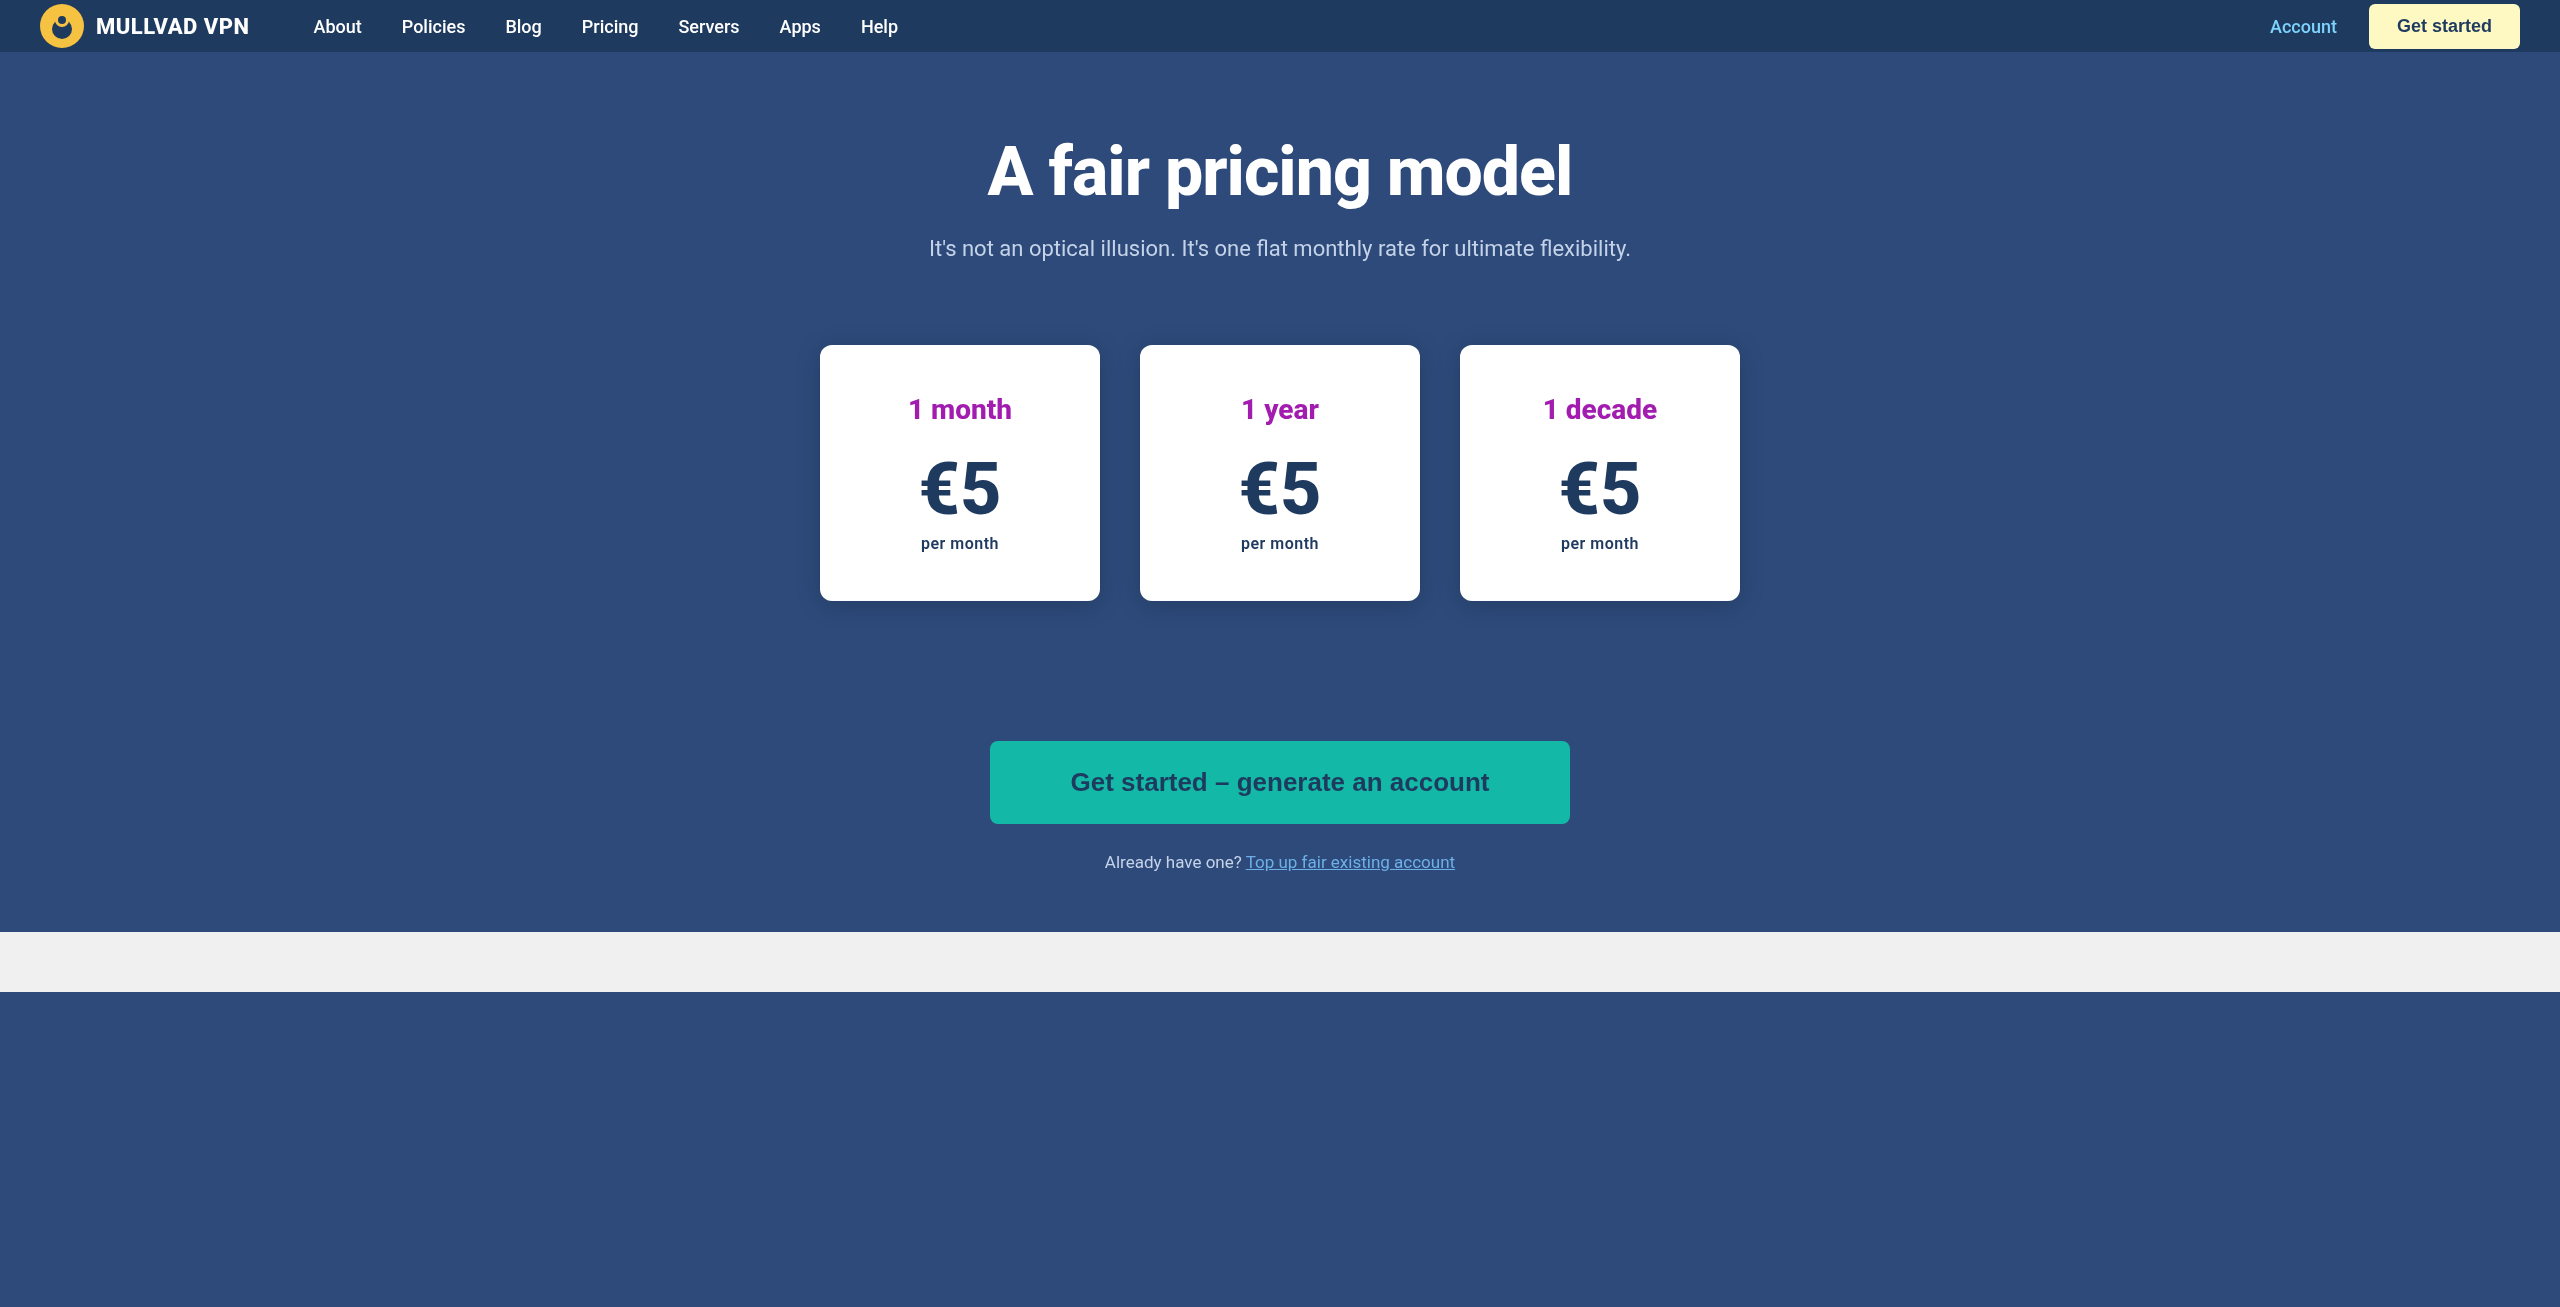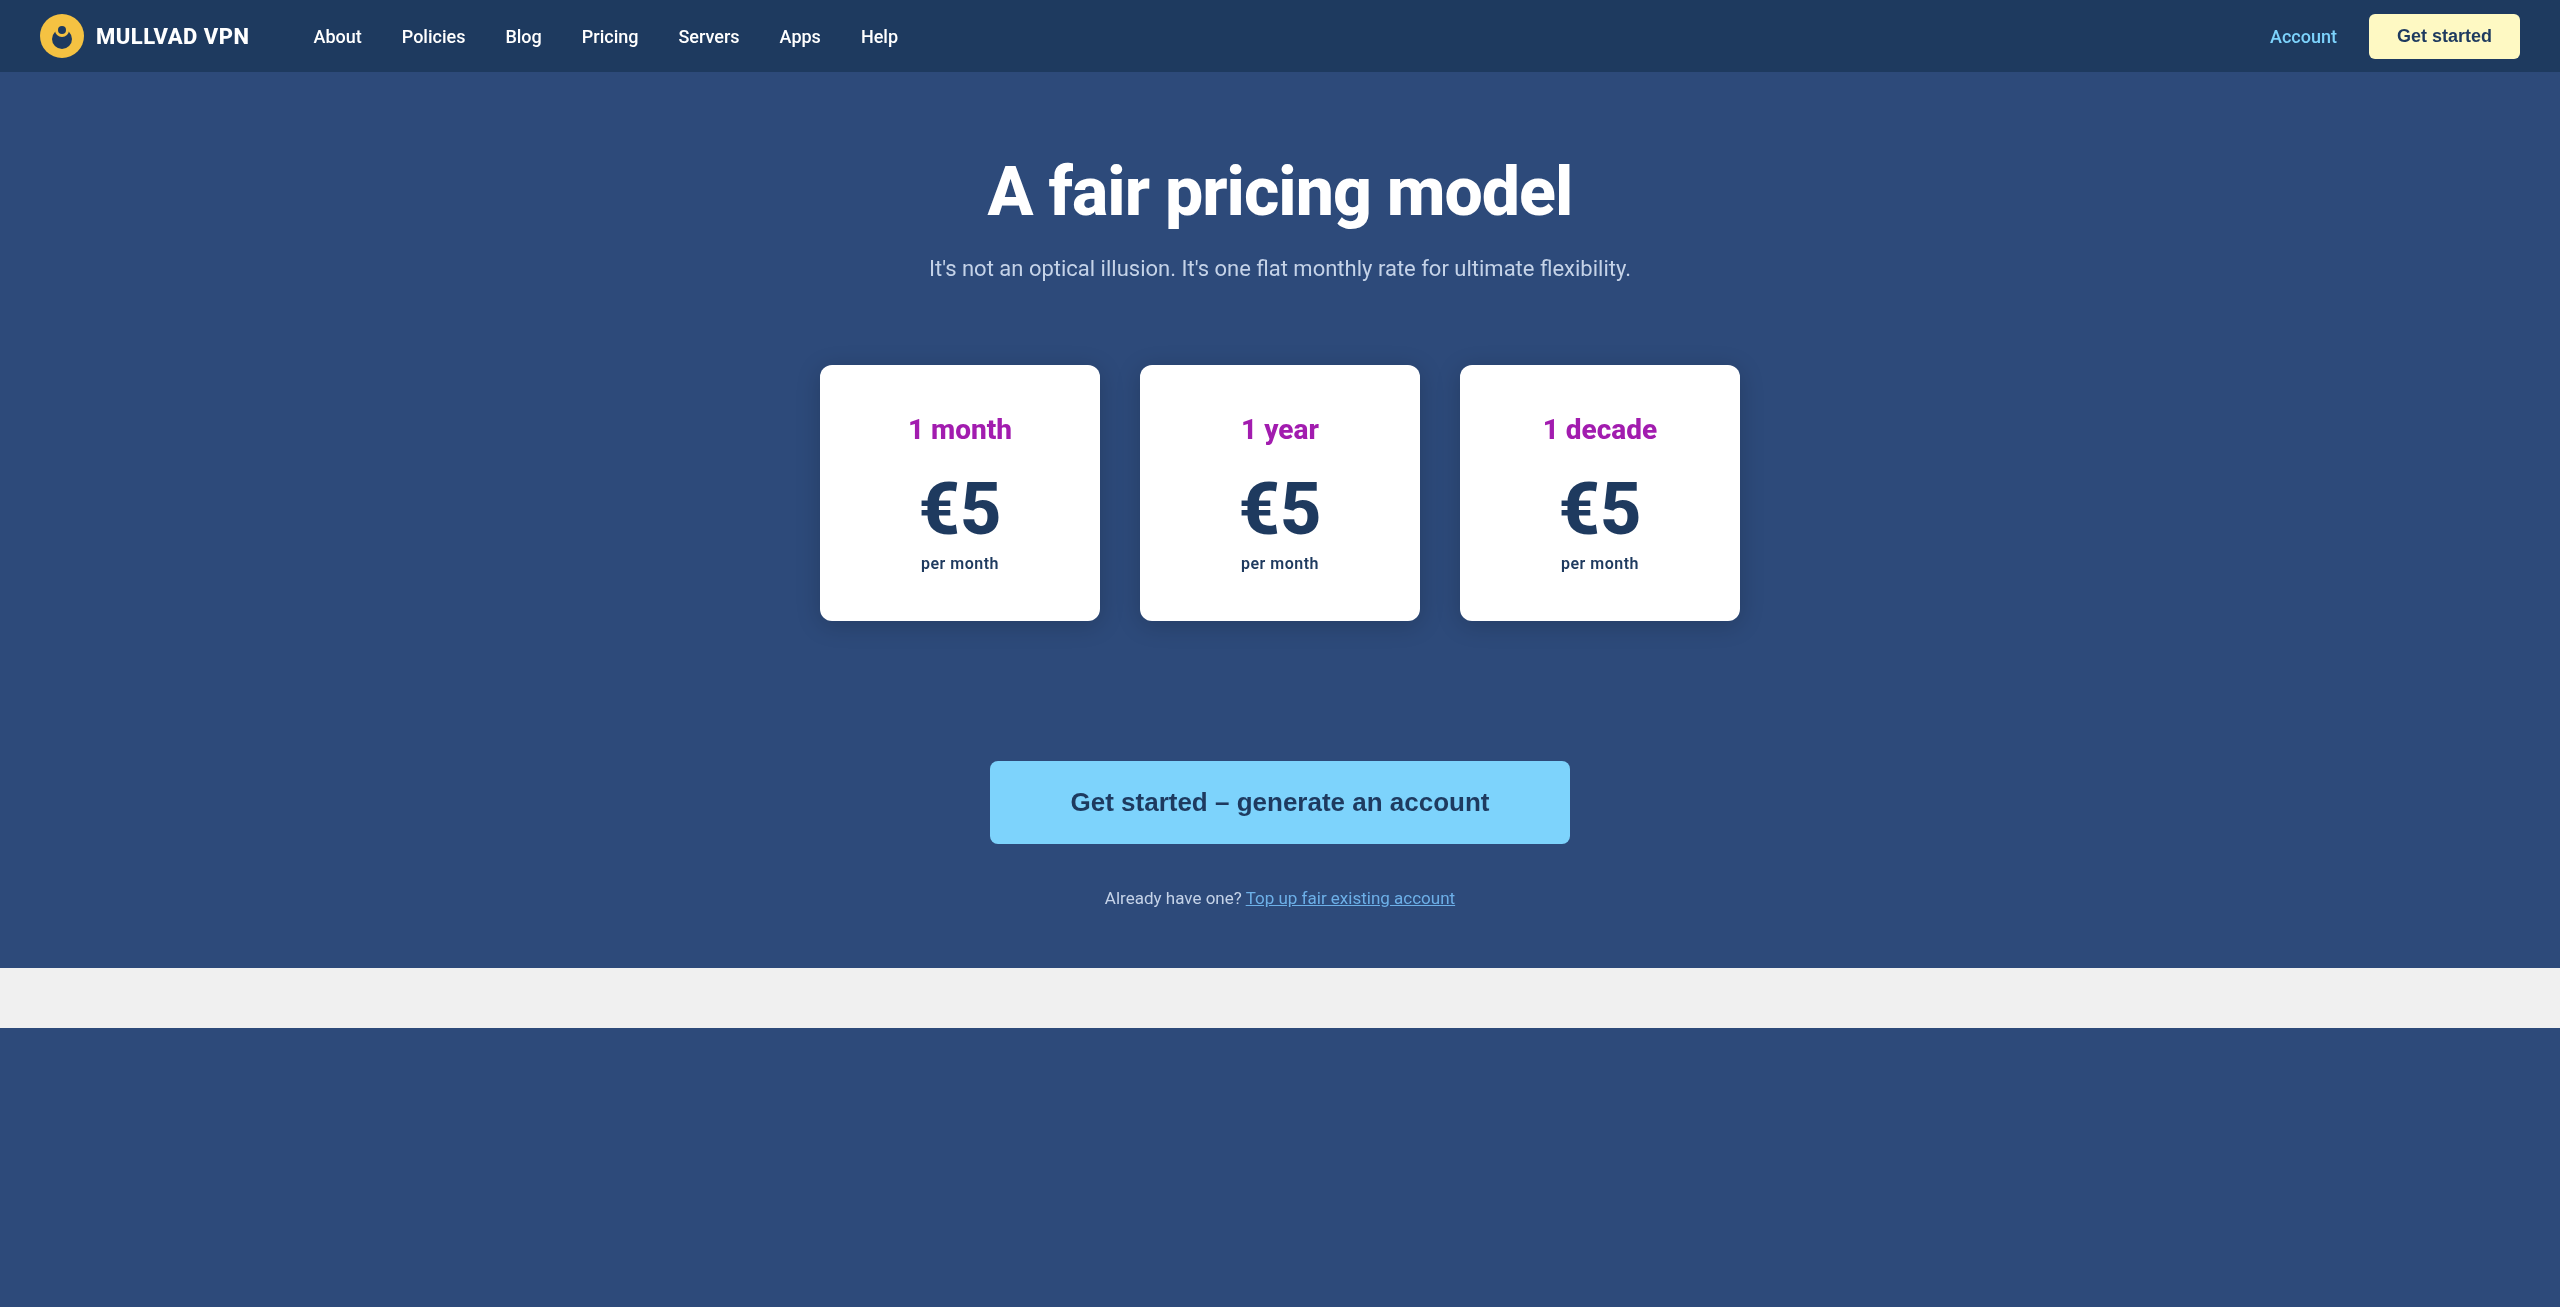--- a/index.html
+++ b/index.html
@@ -14,21 +14,21 @@
       min-height: 100vh;
       overflow-x: hidden;
     }
 
     
     nav {
       background-color: #1e3a5f;
       display: flex;
       align-items: center;
       padding: 0 40px;
-      height: 72px;
+      height: 52px;
       position: relative;
       z-index: 10;
     }
 
     .nav-logo {
       display: flex;
       align-items: center;
       gap: 12px;
       margin-right: 48px;
       text-decoration: none;
@@ -174,29 +174,29 @@
     
     .cta-section {
       display: flex;
       flex-direction: column;
       align-items: center;
       padding: 20px 40px 60px;
       background: #2d4a7a;
     }
 
     .cta-button {
-      background: #7dd3fc;
+      background: #14b8a6;
       color: #1e3a5f;
       font-size: 26px;
       font-weight: 800;
       padding: 26px 80px;
       border-radius: 8px;
       border: none;
       cursor: pointer;
-      margin-bottom: 44px;
+      margin-bottom: 28px;
       white-space: nowrap;
     }
 
     .cta-existing {
       color: #c5d3e8;
       font-size: 17px;
     }
 
     .cta-existing a {
       color: #6db0e8;

